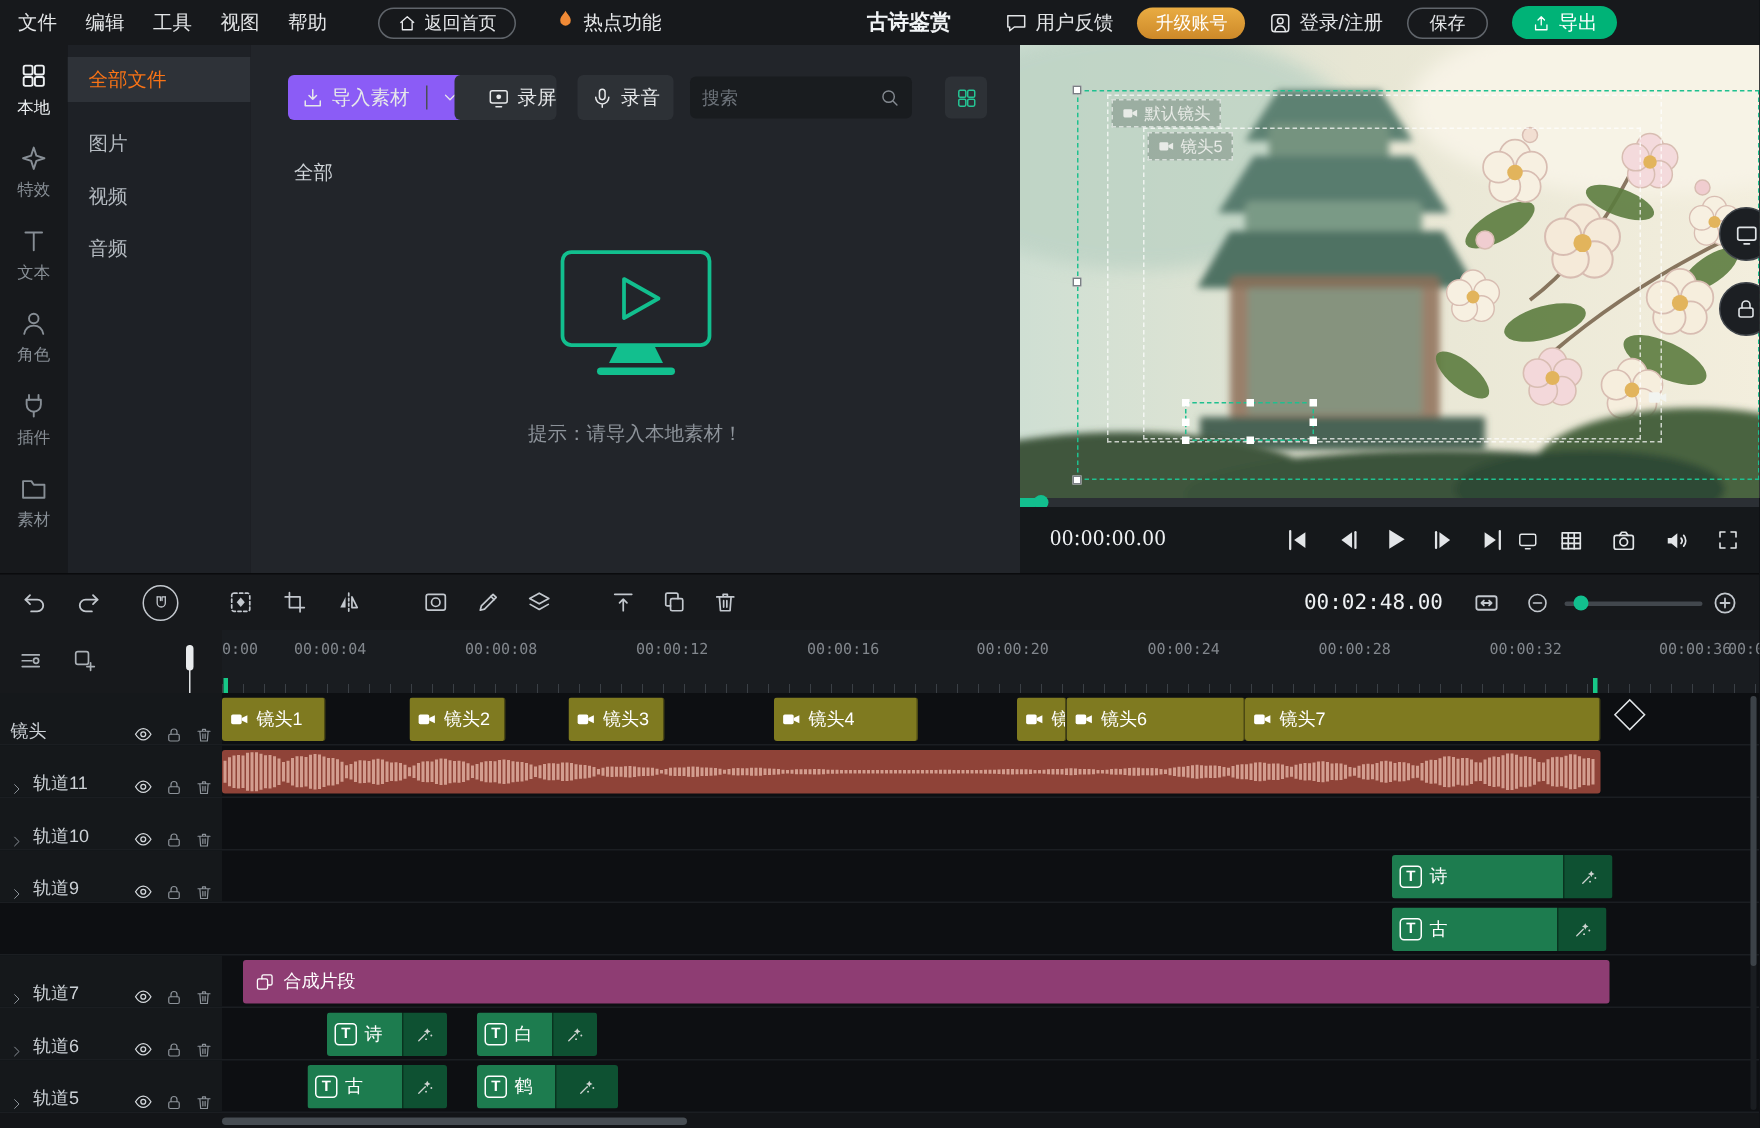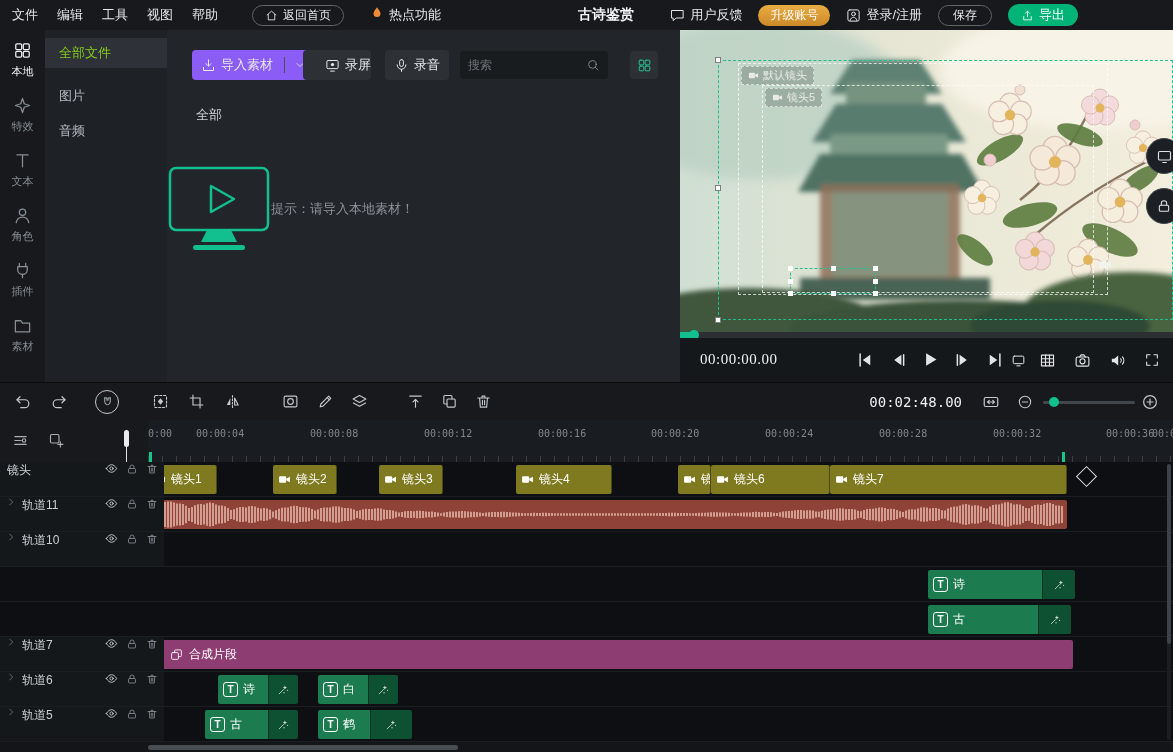--- a/index.html
+++ b/index.html
@@ -19,35 +19,35 @@
 .tb-iconbtn{display:flex;align-items:center;gap:5px;font-size:13px;color:#e3e5e7}
 .pill.orange{background:linear-gradient(180deg,#e9ac42,#cd8929);color:#fff}
 .pill.green{background:#00b377;color:#fff;height:22px;font-size:13px;padding:0 13px}
 
 .sidebar{position:absolute;left:0;top:30px;width:45px;height:352px;background:#17191c;display:flex;flex-direction:column;align-items:center;padding-top:2px;z-index:5}
 .sb-item{width:45px;height:55px;display:flex;flex-direction:column;align-items:center;justify-content:center;gap:4px;color:#878e95;font-size:11px;cursor:pointer}
 .sb-item.active{color:#eef1f3}
 
 .library{position:absolute;left:45px;top:30px;width:122px;height:352px;background:#1e2126}
 .lib-item{height:35px;display:flex;align-items:center;padding-left:14px;font-size:13px;color:#b4bac0;cursor:pointer}
-.lib-item.active{height:30px;margin-top:8px;margin-bottom:10px;background:#2e3238;color:#84cc16}
+.lib-item.active{height:30px;margin-top:8px;margin-bottom:10px;background:#2e3238;color:#f97316}
 
 .media{position:absolute;left:167px;top:30px;width:513px;height:352px;background:#22252a}
 .btn{position:absolute;top:0;height:30px;background:#2d3136;border-radius:4px;display:flex;align-items:center;color:#e6e8ea;font-size:13px;cursor:pointer}
 .m-toolbar{position:absolute;left:0;top:20px;width:100%;height:30px}
 .btn-import{left:25px;width:120px;background:#8b5cf6;padding-left:9px;gap:5px}
 .btn-import .sep{width:1px;height:16px;background:#4a4f55;margin-left:6px}
 .btn-rec{left:136px;width:68px;justify-content:flex-end;gap:5px}
 .btn-mic{left:218px;width:64px;justify-content:center;gap:5px}
 .m-search{position:absolute;left:293px;top:1px;width:148px;height:28px;background:#191c1f;border-radius:4px;display:flex;align-items:center;padding:0 8px;gap:4px}
 .m-search input{flex:1;min-width:0;background:transparent;border:none;outline:none;color:#d6dade;font-size:12px;font-family:inherit}
 .m-search input::placeholder{color:#6d737a}
 .btn-grid{left:463px;top:1px;width:28px;height:28px;justify-content:center;color:#25c695}
 .m-filter{position:absolute;left:29px;top:76px;color:#cfd4d8;font-size:13px}
-.m-empty{position:absolute;left:0;top:135px;width:100%;display:flex;flex-direction:row;align-items:center;gap:0}
+.m-empty{position:absolute;left:0;top:135px;width:100%;display:flex;flex-direction:column;align-items:center;gap:27px}
 .m-tip{color:#8d939a;font-size:13px}
 
 .preview{position:absolute;left:680px;top:30px;width:493px;height:352px;background:#0c0e10}
 .pv-video{position:absolute;left:0;top:0;width:493px;height:302px;overflow:hidden;background:#e9e6d6}
 .sel-outer{position:absolute;left:38px;top:30px;width:455px;height:260px;border:1.5px dashed #1fc08f}
 .handle{position:absolute;width:6px;height:6px;background:#fff;border:1px solid #7a7f84}
 .shot-box{position:absolute;border:1px dashed rgba(255,255,255,.72)}
 .shot-tag{display:inline-flex;align-items:center;gap:4px;border:1px dashed rgba(255,255,255,.6);color:#e8ebe7;font-size:11px;padding:1px 6px;margin:2px;background:rgba(25,35,30,.22);cursor:pointer}
 .gbox{position:absolute;left:110px;top:238px;width:86px;height:26px;border:1px dashed #1fc08f}
 .gh{position:absolute;width:5px;height:5px;background:#fff}
@@ -72,21 +72,21 @@
 .ruler-head{position:absolute;left:0;top:0;width:148px;height:42px;background:#17191c}
 .ruler-head svg{position:absolute;color:#aab0b6;cursor:pointer}
 .r-label{position:absolute;top:8px;font-size:10px;color:#82878d;font-family:"DejaVu Sans Mono",monospace;white-space:nowrap}
 .r-ticks{position:absolute;left:148px;right:0;bottom:0;height:6px;background:repeating-linear-gradient(90deg,#3a3f45 0,#3a3f45 1px,transparent 1px,transparent 14px)}
 .r-mark{position:absolute;bottom:0;width:3px;height:10px;background:#17c787}
 .ph-handle{position:absolute;left:124px;top:10px;width:5px;height:17px;border-radius:2.5px;background:#e9ebed;cursor:grab}
 .ph-line{position:absolute;left:126px;top:10px;width:1px;height:32px;background:#dfe2e4}
 
 .tracks{position:absolute;left:0;top:462px;width:100%;height:280px;background:#0d0f12}
 .trow{position:absolute;left:0;width:100%;height:35px;border-bottom:1px solid #1b1e22}
-.thead{position:absolute;left:0;top:0;width:164px;height:34px;background:#15181b;display:flex;align-items:flex-start;z-index:3}
+.thead{position:absolute;left:0;top:0;width:148px;height:34px;background:#15181b;display:flex;align-items:flex-end;z-index:3}
 .chev{margin-left:6px;color:#8a9097}
 .tname{margin-left:6px;font-size:12px;color:#ccd1d6}
 .noexp .tname{margin-left:7px}
 .thicons{position:absolute;right:6px;display:flex;gap:8px;align-items:center;color:#8d939a}
 .thicons .eye{color:#d3d7db}
 .thicons svg{cursor:pointer}
 .clip{position:absolute;top:3px;height:29px;border-radius:2px;display:flex;align-items:center;overflow:hidden;cursor:pointer}
 .shot{background:#7f7a20;color:#fff;font-size:12px;gap:5px;padding-left:5px;white-space:nowrap;border-right:1px solid rgba(0,0,0,.4)}
 .audio{background:#8f4338}
 .tc-main{height:100%;flex:1;display:flex;align-items:center;gap:5px;background:#1d7c4f;padding-left:5px;overflow:hidden;color:#fff;font-size:12px;white-space:nowrap}
@@ -386,20 +386,21 @@
       <svg class="ic" width="19" height="19">
           <use href="#i-folder"></use>
         </svg>
       <span>素材</span>
     </div>
   </nav>
 
   <aside class="library">
     <div class="lib-item active">全部文件</div>
     <div class="lib-item">图片</div>
+    <div class="lib-item">视频</div>
     <div class="lib-item">音频</div>
   </aside>
 
   <section class="media">
     <div class="m-toolbar">
       <div class="btn btn-import">
         <svg class="ic" width="15" height="15">
             <use href="#i-import"></use>
           </svg>
         <span>导入素材</span>
@@ -781,20 +782,37 @@
               <use href="#i-lock"></use>
             </svg>
           <svg class="ic" width="12" height="12">
               <use href="#i-trash"></use>
             </svg>
         </span>
       </div>
     </div>
 
     <div class="trow" style="top:105px">
+      <div class="thead">
+        <svg class="ic chev" width="10" height="10">
+            <use href="#i-chevr"></use>
+          </svg>
+        <span class="tname">轨道9</span>
+        <span class="thicons">
+          <svg class="ic eye" width="13" height="13">
+              <use href="#i-eye"></use>
+            </svg>
+          <svg class="ic" width="12" height="12">
+              <use href="#i-lock"></use>
+            </svg>
+          <svg class="ic" width="12" height="12">
+              <use href="#i-trash"></use>
+            </svg>
+        </span>
+      </div>
       <div class="clip" style="left:928px;width:147px">
         <div class="tc-main">
           <span class="tbadge">T</span>
           <span>诗</span>
         </div>
         <div class="tc-fx" style="width:33px">
           <svg class="ic" width="13" height="13">
               <use href="#i-spray"></use>
             </svg>
         </div>

